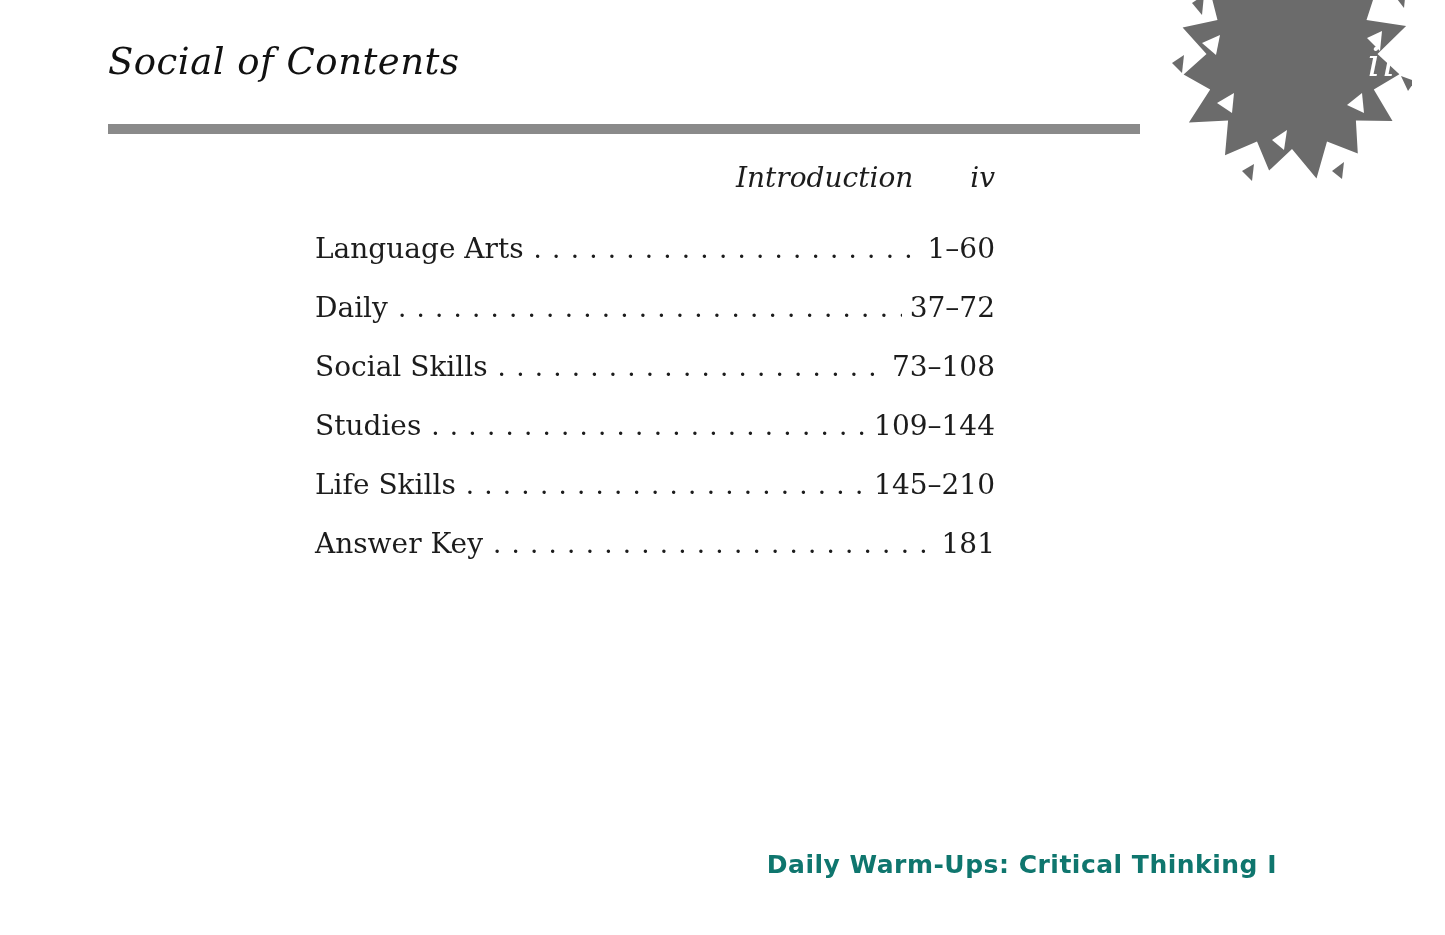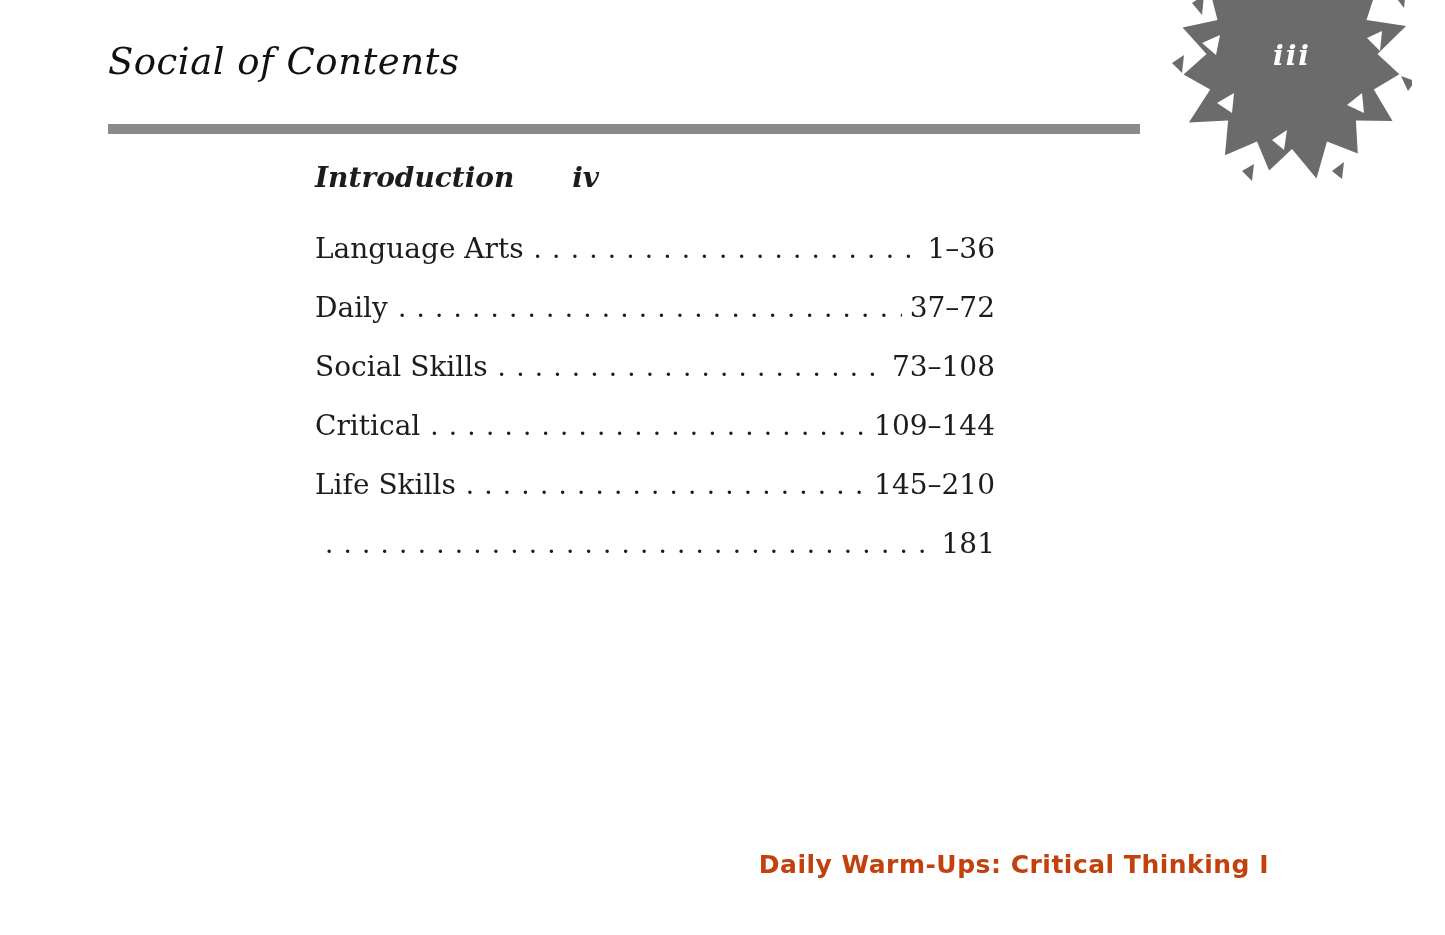--- a/index.html
+++ b/index.html
@@ -36,36 +36,35 @@
     top: -57px;
     width: 240px;
     height: 240px;
   }
   .badge svg { display: block; width: 240px; height: 240px; }
   .badge-num {
     position: absolute;
     left: 0;
     top: 96px;
     width: 240px;
-    text-align: center;
+    text-align: right;
     font-style: italic;
-    font-size: 28px;
-    font-weight: bold;
+    font-size: 40px;
+    font-weight: normal;
     color: #ffffff;
     letter-spacing: 2px;
   }
   .intro-row {
     position: absolute;
     left: 315px;
     top: 161px;
     width: 680px;
-    text-align: left;
+    text-align: right;
     font-style: italic;
     font-size: 28px;
-    font-weight: bold;
   }
   .intro-label { display: inline-block; }
   .intro-page { display: inline-block; margin-left: 48px; }
   .toc {
     position: absolute;
     left: 315px;
     top: 232px;
     width: 680px;
   }
   .toc-row {
@@ -81,27 +80,27 @@
     flex: 1 1 auto;
     overflow: hidden;
     margin: 0 8px 0 10px;
     font-size: 26px;
     letter-spacing: 1px;
     color: #1c1c1c;
   }
   .toc-pages { flex: 0 0 auto; }
   .footer {
     position: absolute;
-    right: 176px;
+    right: 168px;
     top: 850px;
     font-family: "DejaVu Sans", "Liberation Sans", sans-serif;
     font-weight: bold;
     font-size: 25px;
     letter-spacing: 0.5px;
-    color: #c2410c;
+    color: #0f766e;
   }
 </style>
 </head>
 <body>
 
 <div class="page">
 
   <div class="page-title">Social of Contents</div>
 
   <div class="rule"></div>
@@ -132,43 +131,44 @@
 
   <div class="intro-row">
     <span class="intro-label">Introduction</span>
     <span class="intro-page">iv</span>
   </div>
 
   <div class="toc">
     <div class="toc-row">
       <span class="toc-label">Language Arts</span>
       <span class="leader"> . . . . . . . . . . . . . . . . . . . . . . . . . . . . . . . . . . . . . . . . . . . . . . . . . . . . . . . . . . . . . . . . . . . . . . . . . . . . . . . .</span>
-      <span class="toc-pages">1–36</span>
+      <span class="toc-pages">1–60</span>
     </div>
     <div class="toc-row">
       <span class="toc-label">Daily</span>
       <span class="leader"> . . . . . . . . . . . . . . . . . . . . . . . . . . . . . . . . . . . . . . . . . . . . . . . . . . . . . . . . . . . . . . . . . . . . . . . . . . . . . . . .</span>
       <span class="toc-pages">37–72</span>
     </div>
     <div class="toc-row">
       <span class="toc-label">Social Skills</span>
       <span class="leader"> . . . . . . . . . . . . . . . . . . . . . . . . . . . . . . . . . . . . . . . . . . . . . . . . . . . . . . . . . . . . . . . . . . . . . . . . . . . . . . . .</span>
       <span class="toc-pages">73–108</span>
     </div>
     <div class="toc-row">
-      <span class="toc-label">Critical</span>
+      <span class="toc-label">Studies</span>
       <span class="leader"> . . . . . . . . . . . . . . . . . . . . . . . . . . . . . . . . . . . . . . . . . . . . . . . . . . . . . . . . . . . . . . . . . . . . . . . . . . . . . . . .</span>
       <span class="toc-pages">109–144</span>
     </div>
     <div class="toc-row">
       <span class="toc-label">Life Skills</span>
       <span class="leader"> . . . . . . . . . . . . . . . . . . . . . . . . . . . . . . . . . . . . . . . . . . . . . . . . . . . . . . . . . . . . . . . . . . . . . . . . . . . . . . . .</span>
       <span class="toc-pages">145–210</span>
     </div>
     <div class="toc-row">
+      <span class="toc-label">Answer Key</span>
       <span class="leader"> . . . . . . . . . . . . . . . . . . . . . . . . . . . . . . . . . . . . . . . . . . . . . . . . . . . . . . . . . . . . . . . . . . . . . . . . . . . . . . . .</span>
       <span class="toc-pages">181</span>
     </div>
   </div>
 
   <div class="footer">Daily Warm-Ups: Critical Thinking I</div>
 
 </div>
 
 </body></html>

